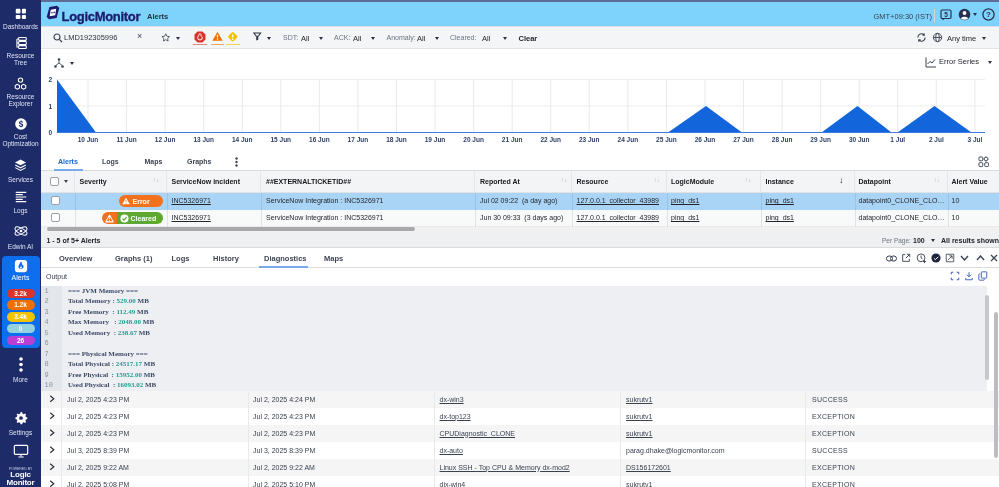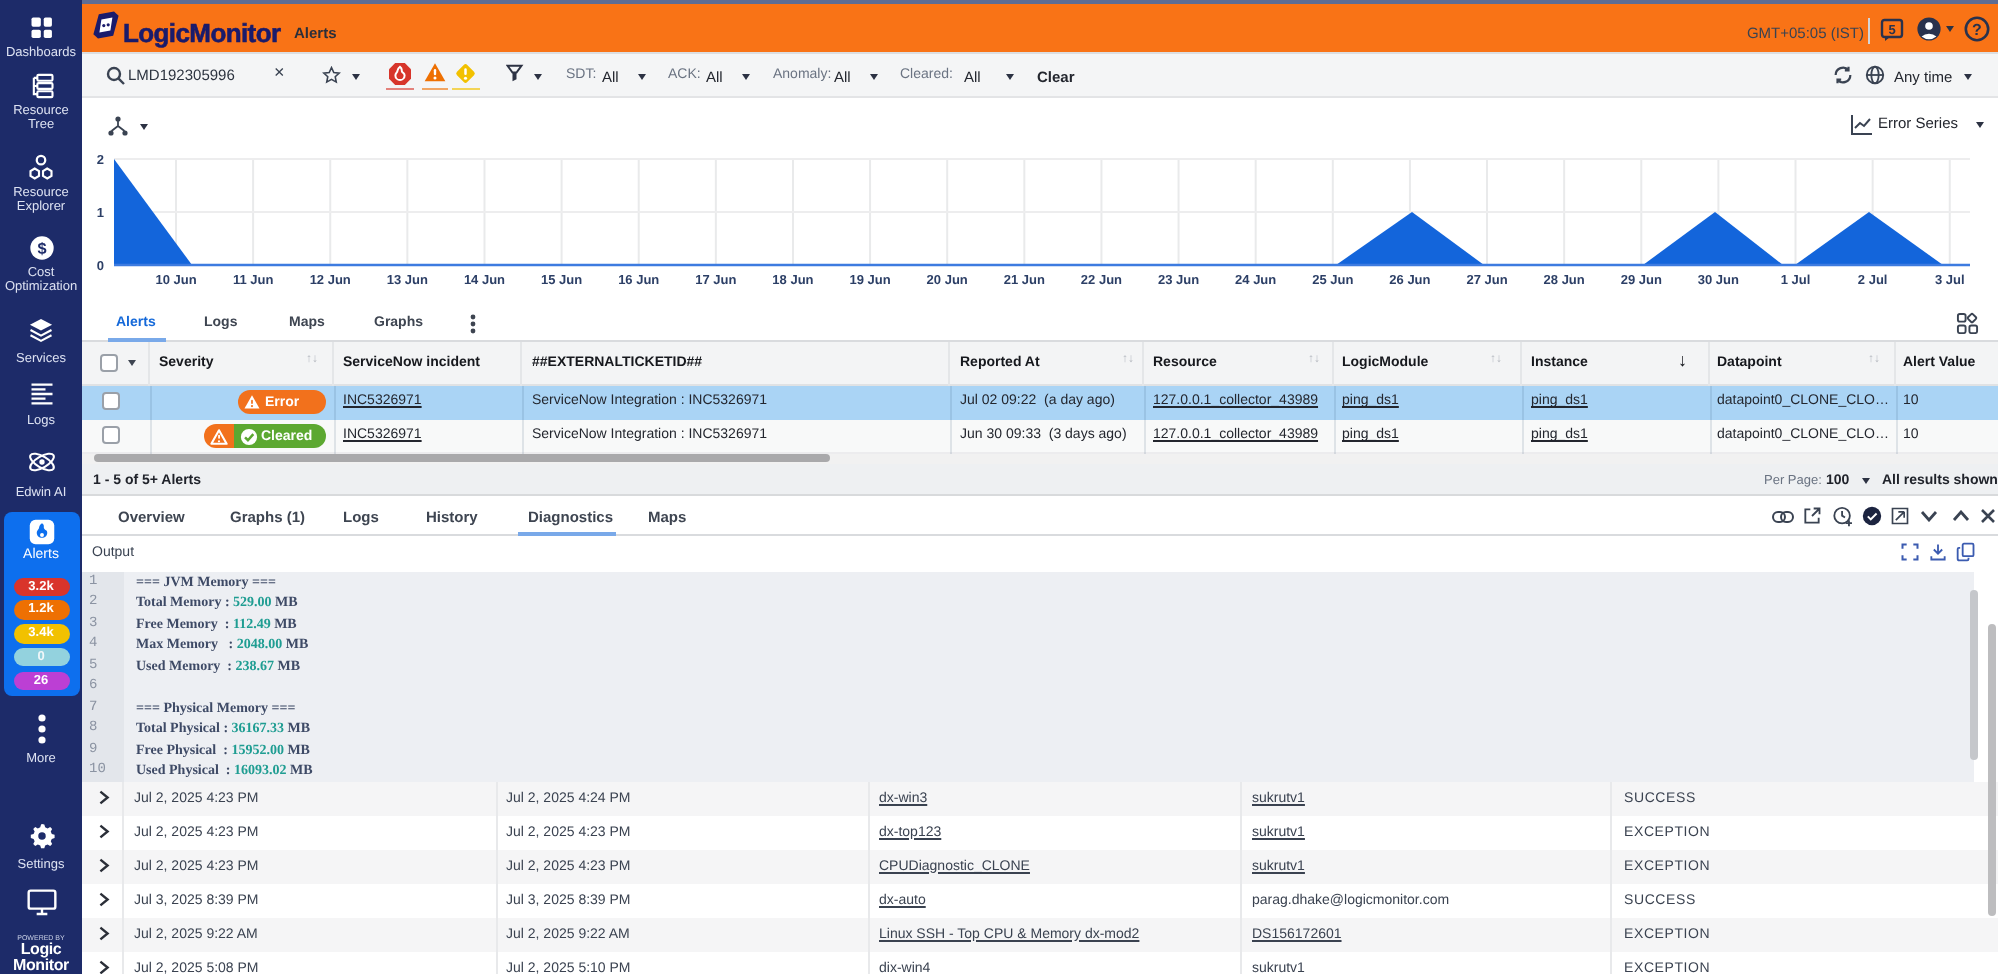--- a/index.html
+++ b/index.html
@@ -7,21 +7,21 @@
 #app{position:relative;width:999px;height:487px;overflow:hidden;}
 .abs{position:absolute;}
 .b{font-weight:bold;}
 svg{display:block;}
 
 #sidebar{left:0;top:0;width:41px;height:487px;background:#1d2b69;z-index:50;}
 .sbitem{position:absolute;left:0;width:41px;text-align:center;color:#dde2f2;font-size:6.5px;line-height:7px;}
 .sbitem svg{margin:0 auto;}
 
 #topstrip{left:0;top:0;width:999px;height:2px;background:#5d6d95;}
-#header{left:41px;top:2px;width:958px;height:24.5px;background:#f97316;border-bottom:1px solid #dcdee1;}
+#header{left:41px;top:2px;width:958px;height:24.5px;background:#7dd3fc;border-bottom:1px solid #dcdee1;}
 #logotext{left:20.5px;top:6.5px;font-size:13px;font-weight:bold;color:#1a1b6b;letter-spacing:-0.3px;-webkit-text-stroke:0.3px #1a1b6b;}
 #pgname{left:106px;top:9.5px;font-size:7.5px;font-weight:bold;color:#2b2f3a;}
 #gmt{left:822px;top:9.5px;width:69px;text-align:right;font-size:7.5px;color:#3a4352;}
 #hdrdiv{left:892.5px;top:7px;width:1px;height:13px;background:#d3d5d9;}
 
 #frow{left:41px;top:26.5px;width:958px;height:22px;background:#f4f5f6;border-bottom:1px solid #e3e4e6;}
 .ftxt{position:absolute;top:7.5px;font-size:7px;color:#6a7382;}
 .fall{position:absolute;top:7px;font-size:7.5px;font-weight:normal;color:#23262e;}
 .caret{position:absolute;width:0;height:0;border-left:2.8px solid transparent;border-right:2.8px solid transparent;border-top:3.5px solid #2c3243;}
 
@@ -72,21 +72,21 @@
 
 <div class="abs" id="header">
   <svg class="abs" style="left:5px;top:2.5px" width="14" height="15" viewBox="0 0 14 15">
         <path d="M3.4 2.1 L11 0.7 L13.3 2.9 L10.6 12.9 L3 14.3 L0.7 12.1 Z" fill="#1a1b6b"></path>
         <path d="M4.7 4.7 L10.2 3.7 L9.2 10.3 L3.7 11.3 Z" fill="#fff"></path>
         <circle cx="5.9" cy="7.8" r="0.8" fill="#1a1b6b"></circle>
         <circle cx="8.1" cy="7.4" r="0.8" fill="#1a1b6b"></circle>
       </svg>
   <div class="abs" id="logotext">LogicMonitor</div>
   <div class="abs" id="pgname">Alerts</div>
-  <div class="abs" id="gmt">GMT+05:05 (IST)</div>
+  <div class="abs" id="gmt">GMT+09:30 (IST)</div>
   <div class="abs" id="hdrdiv"></div>
   <svg class="abs" style="left:899px;top:6.5px" width="12" height="12" viewBox="0 0 12 12">
         <rect x="1" y="1" width="10" height="8.5" rx="1.2" fill="none" stroke="#29324d" stroke-width="1.2"></rect>
         <path d="M2.5 9.5 L2.5 11.5 L5 9.5" fill="#29324d"></path>
         <text x="6" y="7.8" font-size="6.5" font-weight="bold" fill="#29324d" text-anchor="middle">5</text>
       </svg>
   <svg class="abs" style="left:916.5px;top:6px" width="13" height="13" viewBox="0 0 13 13">
         <circle cx="6.5" cy="6.5" r="5.8" fill="#29324d"></circle>
         <circle cx="6.5" cy="5" r="1.9" fill="#fff"></circle>
         <path d="M2.8 10.3 A5 4.5 0 0 1 10.2 10.3 A5.8 5.8 0 0 1 2.8 10.3Z" fill="#fff"></path>
@@ -414,21 +414,21 @@
         <div>9</div>
         <div>10</div>
       </div>
   <div class="abs" id="ctext">=== JVM Memory ===
 Total Memory : <span class="tl">529.00</span> MB
 Free Memory  : <span class="tl">112.49</span> MB
 Max Memory   : <span class="tl">2048.00</span> MB
 Used Memory  : <span class="tl">238.67</span> MB
 
 === Physical Memory ===
-Total Physical : <span class="tl">36167.33</span> MB
+Total Physical : <span class="tl">24517.17</span> MB
 Free Physical  : <span class="tl">15952.00</span> MB
 Used Physical  : <span class="tl">16093.02</span> MB</div>
 </div>
 <div class="abs" id="cscroll"></div>
 
 <div id="btable">
       <div class="abs brow bg1" style="top:390.5px;">
         <svg class="chev" width="6" height="7.5" viewBox="0 0 6 7.5">
           <path d="M1.2 0.8L4.8 3.75L1.2 6.7" stroke="#2b2f38" stroke-width="1.2" fill="none"></path>
         </svg>

